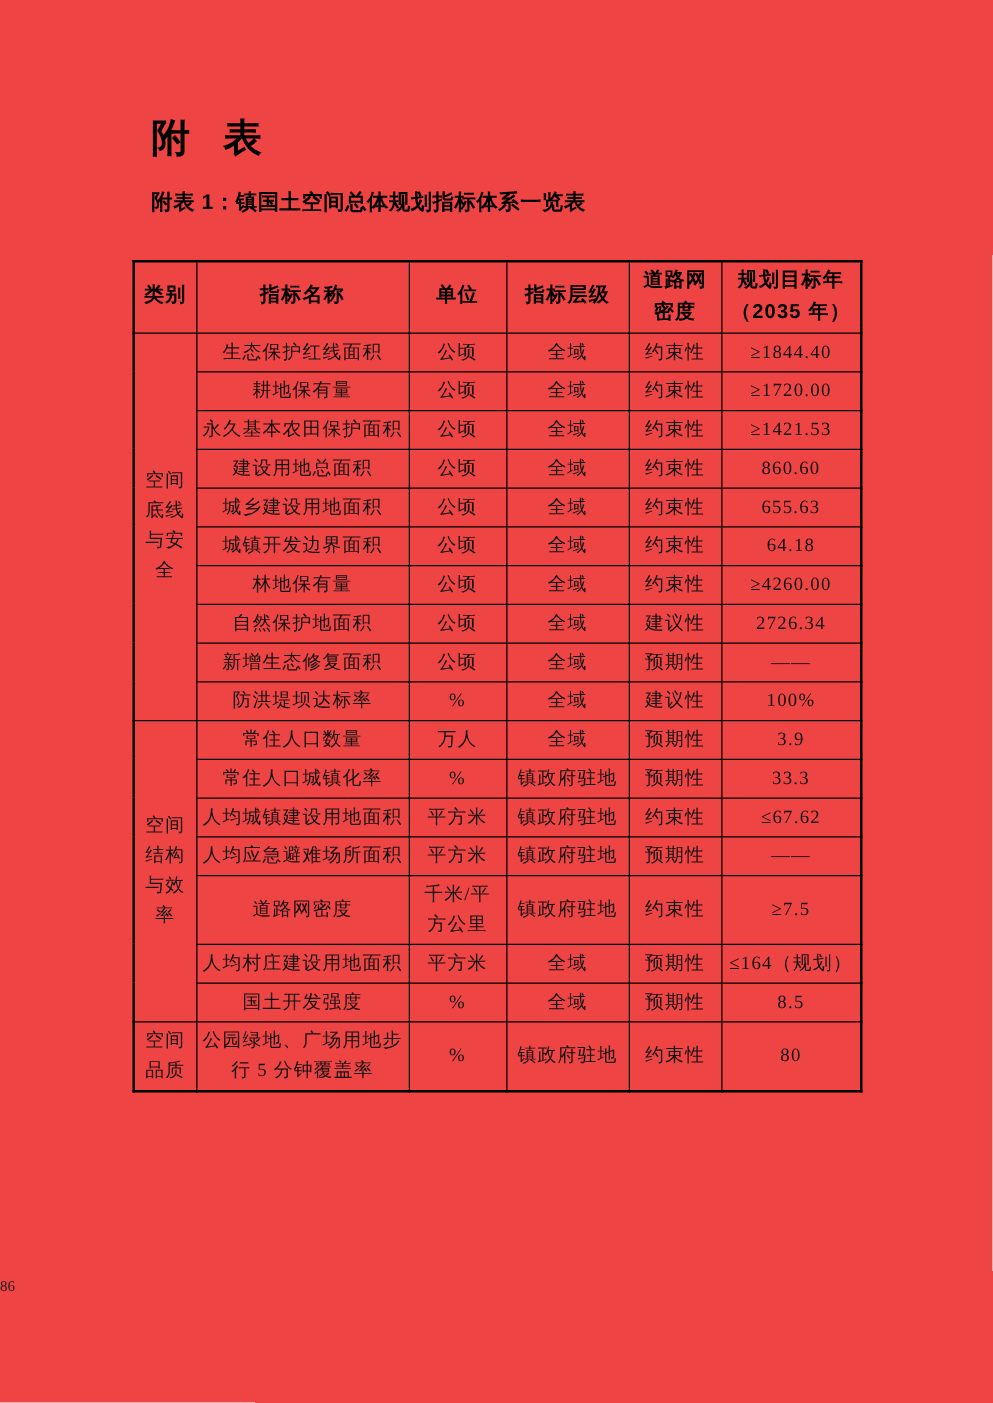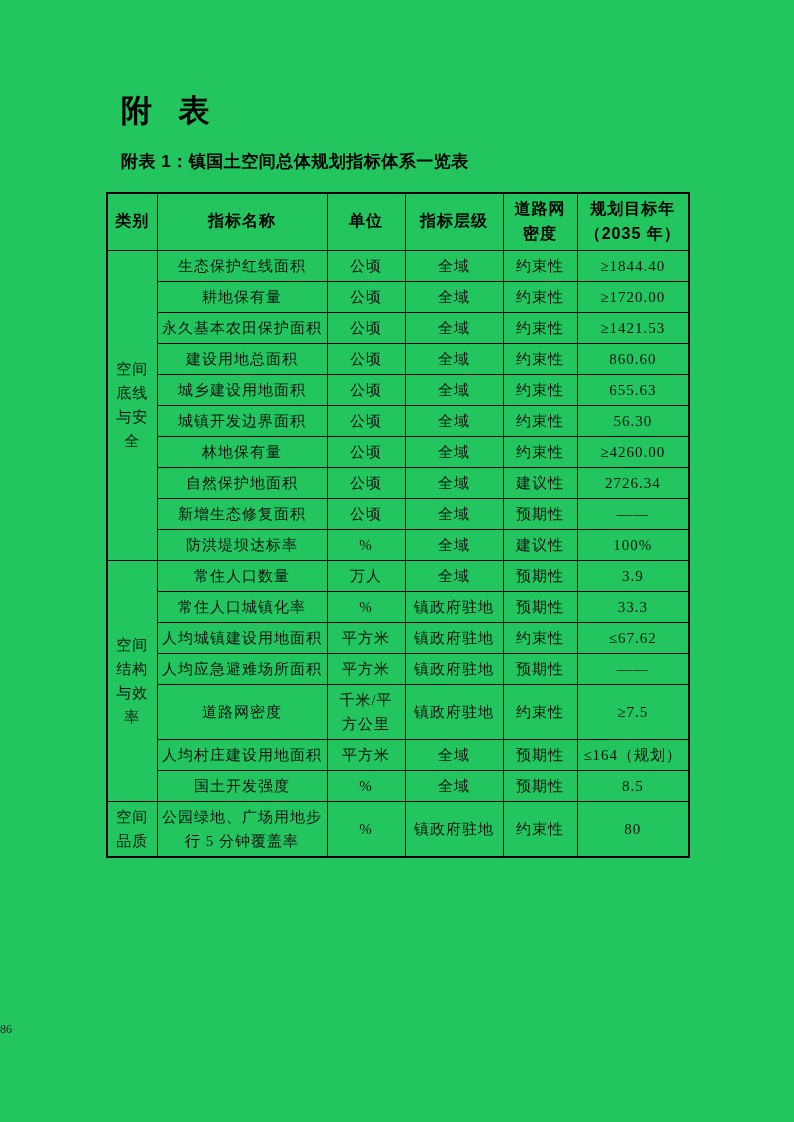--- a/index.html
+++ b/index.html
@@ -1,21 +1,21 @@
 <!DOCTYPE html>
 <html lang="zh"><head>
 <meta charset="utf-8">
 <style>
   * { margin: 0; padding: 0; box-sizing: border-box; }
   html, body { background: #ffffff; }
   .page {
     position: relative;
     width: 794px;
     height: 1122px;
-    background: #22c55e;
+    background: #ef4444;
     color: #1a1a1a;
     font-family: "Liberation Serif", serif;
     overflow: hidden;
     padding-left: 32px;
   }
   .doc-heading {
     position: absolute;
     left: 121px;
     top: 90px;
     font-family: "Liberation Sans", sans-serif;
@@ -30,21 +30,21 @@
     top: 150px;
     font-family: "Liberation Sans", sans-serif;
     font-weight: bold;
     font-size: 17px;
     letter-spacing: 0.5px;
     color: #000000;
   }
   table.indicator-table {
     position: absolute;
     left: 106px;
-    top: 192px;
+    top: 208px;
     width: 582px;
     table-layout: fixed;
     border-collapse: collapse;
     border: 2px solid #000000;
   }
   .indicator-table th,
   .indicator-table td {
     border: 1px solid #000000;
     text-align: center;
     vertical-align: middle;
@@ -146,21 +146,21 @@
           <td>公顷</td>
           <td>全域</td>
           <td>约束性</td>
           <td>655.63</td>
         </tr>
         <tr>
           <td>城镇开发边界面积</td>
           <td>公顷</td>
           <td>全域</td>
           <td>约束性</td>
-          <td>56.30</td>
+          <td>64.18</td>
         </tr>
         <tr>
           <td>林地保有量</td>
           <td>公顷</td>
           <td>全域</td>
           <td>约束性</td>
           <td>≥4260.00</td>
         </tr>
         <tr>
           <td>自然保护地面积</td>

